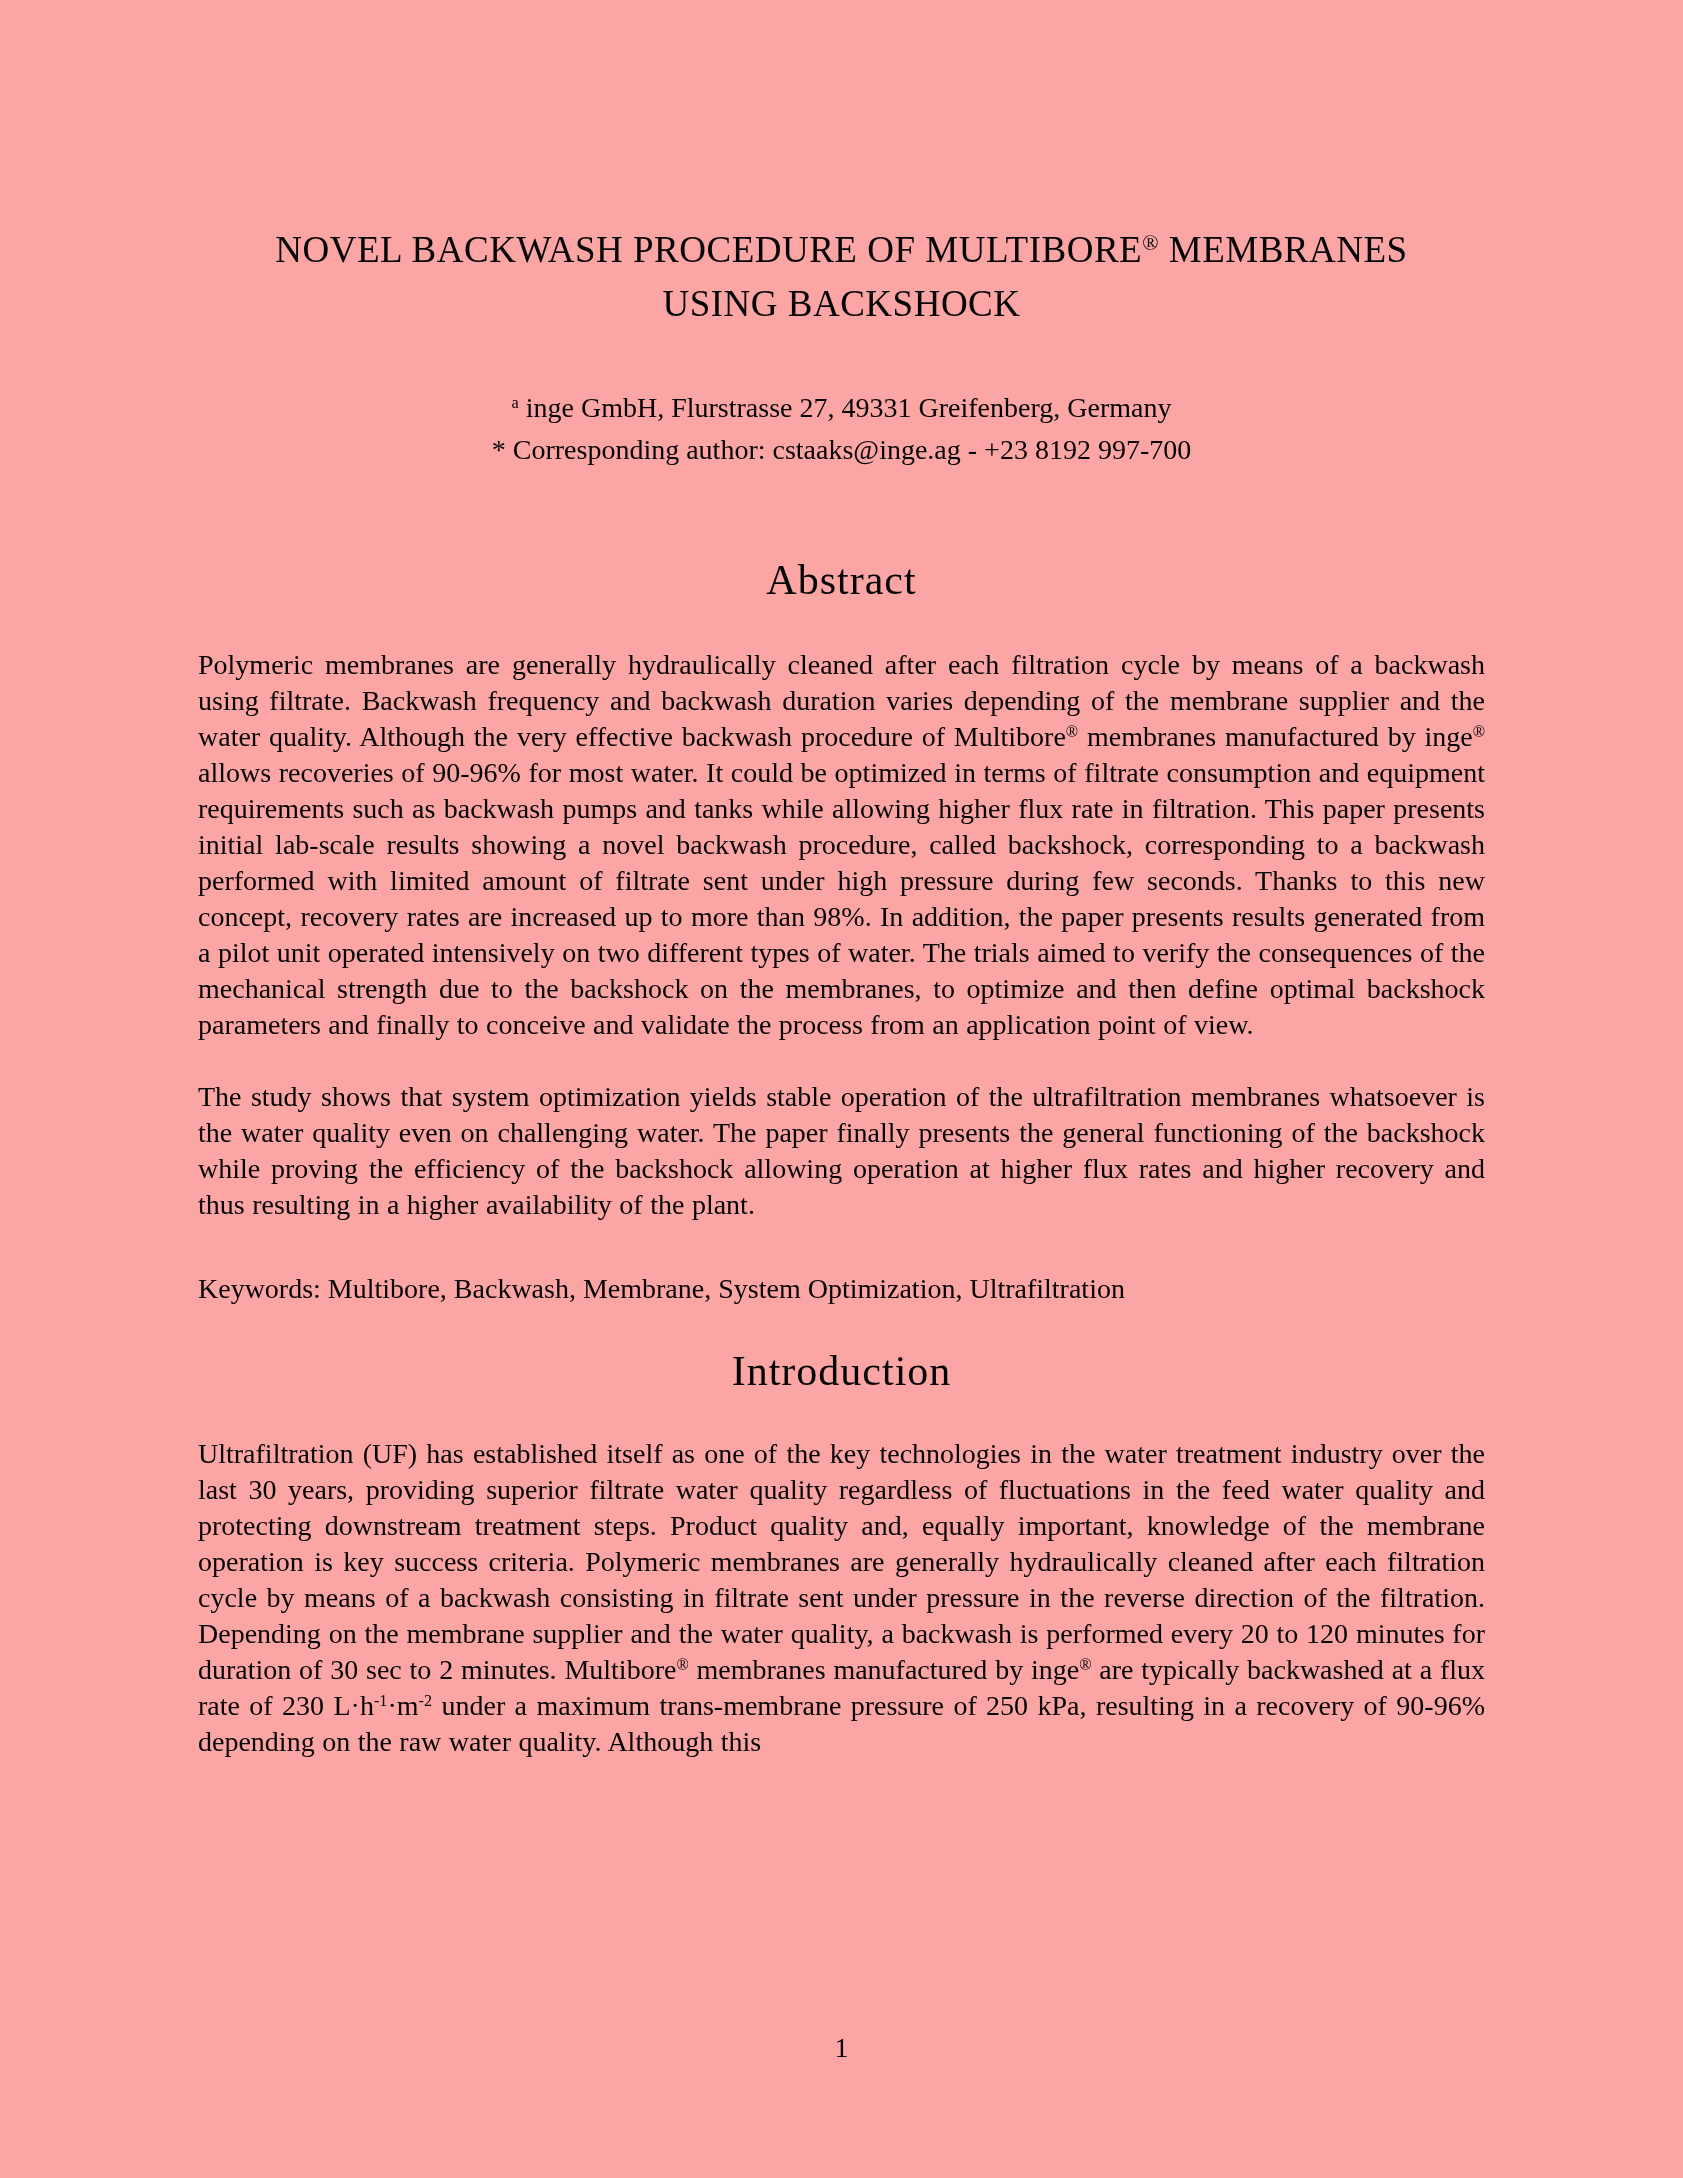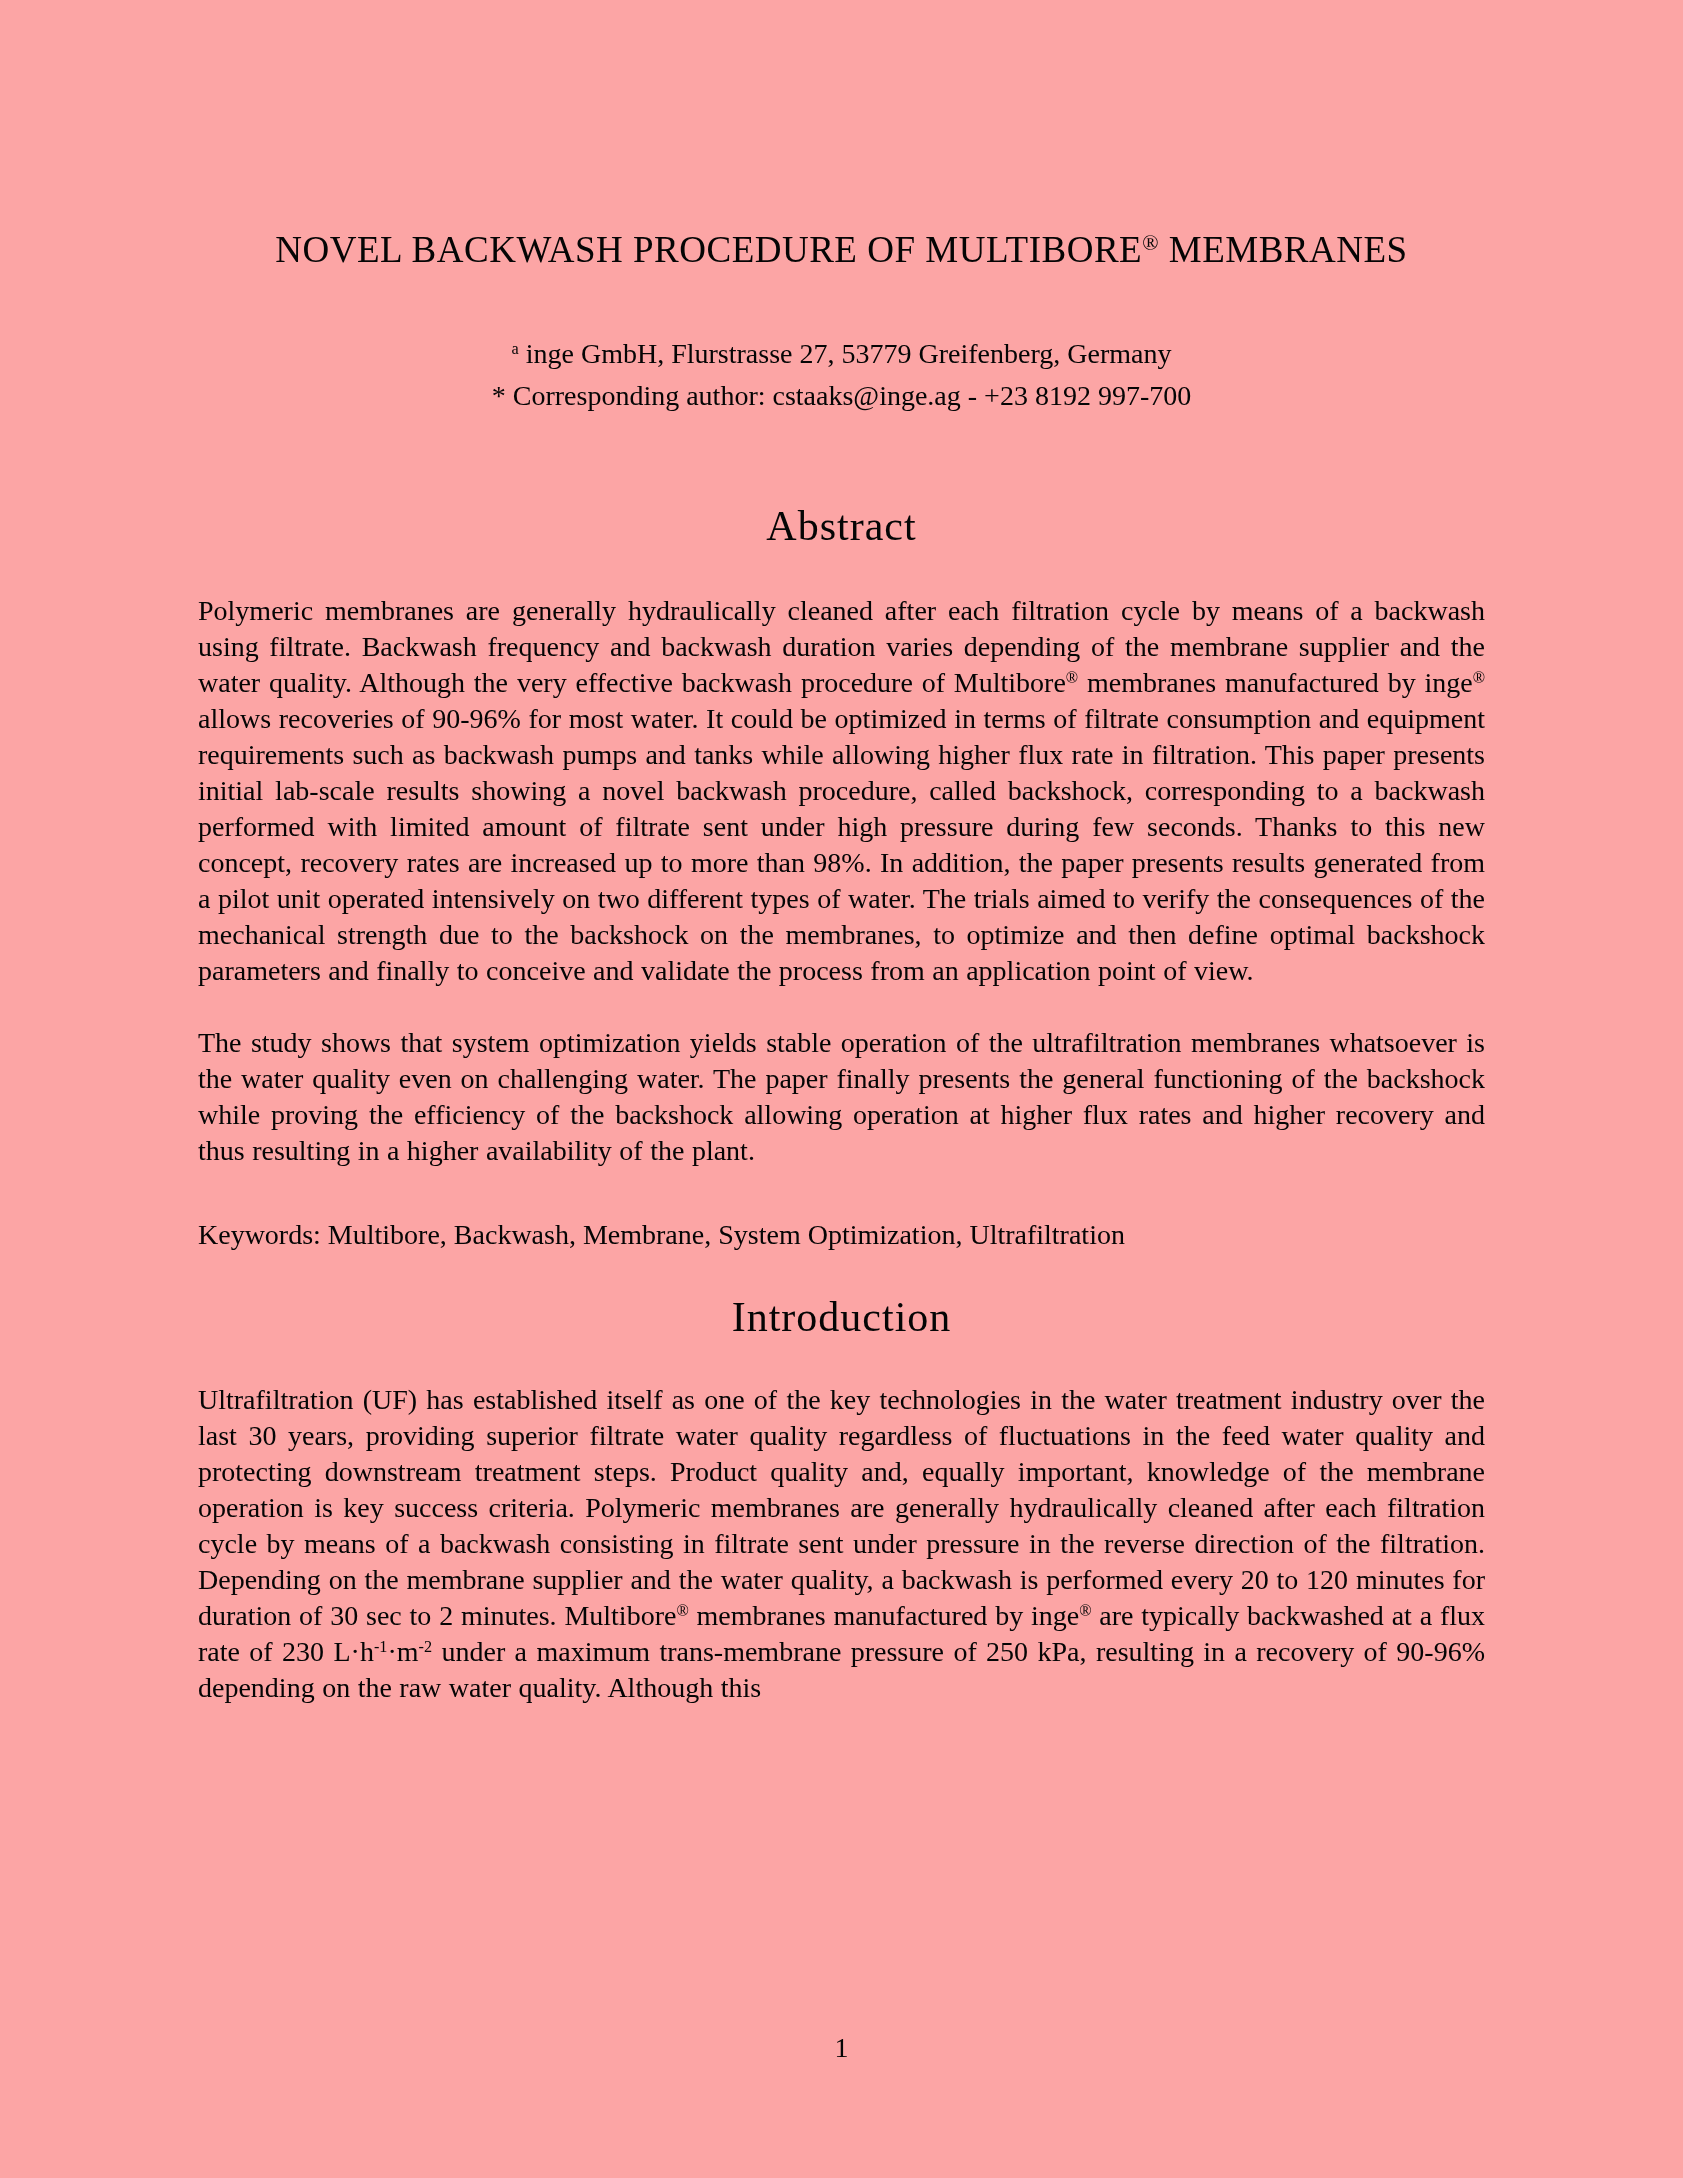--- a/index.html
+++ b/index.html
@@ -84,25 +84,25 @@
     text-align: center;
     font-size: 28px;
   }
 </style>
 </head>
 <body>
 
 <div class="page">
   <div class="content">
 
-    <h1 class="title"><span>NOVEL BACKWASH PROCEDURE OF MULTIBORE</span><sup>®</sup><span> MEMBRANES</span><br></h1>
+    <h1 class="title"><span>NOVEL BACKWASH PROCEDURE OF MULTIBORE</span><sup>®</sup><span> MEMBRANES</span><br><span>USING BACKSHOCK</span></h1>
 
 
     <div class="affil-block">
-      <p><sup>a</sup><span> inge GmbH, Flurstrasse 27, 53779 Greifenberg, Germany</span></p>
+      <p><sup>a</sup><span> inge GmbH, Flurstrasse 27, 49331 Greifenberg, Germany</span></p>
       <p>* Corresponding author: cstaaks@inge.ag - +23 8192 997-700</p>
     </div>
 
     <h2 class="section-heading h-abstract">Abstract</h2>
 
     <p class="body-par p-first"><span>Polymeric membranes are generally hydraulically cleaned after each filtration cycle by means of a backwash using filtrate. Backwash frequency and backwash duration varies depending of the membrane supplier and the water quality. Although the very effective backwash procedure of Multibore</span><sup>®</sup><span> membranes manufactured by inge</span><sup>®</sup><span> allows recoveries of 90-96% for most water. It could be optimized in terms of filtrate consumption and equipment requirements such as backwash pumps and tanks while allowing higher flux rate in filtration. This paper presents initial lab-scale results showing a novel backwash procedure, called backshock, corresponding to a backwash performed with limited amount of filtrate sent under high pressure during few seconds. Thanks to this new concept, recovery rates are increased up to more than 98%. In addition, the paper presents results generated from a pilot unit operated intensively on two different types of water. The trials aimed to verify the consequences of the mechanical strength due to the backshock on the membranes, to optimize and then define optimal backshock parameters and finally to conceive and validate the process from an application point of view.</span></p>
 
     <p class="body-par p-follow"><span>The study shows that system optimization yields stable operation of the ultrafiltration membranes whatsoever is the water quality even on challenging water. The paper finally presents the general functioning of the backshock while proving the efficiency of the backshock allowing operation at higher flux rates and higher recovery and thus resulting in a higher availability of the plant.</span></p>
 
     <p class="keywords">Keywords: Multibore, Backwash, Membrane, System Optimization, Ultrafiltration</p>

